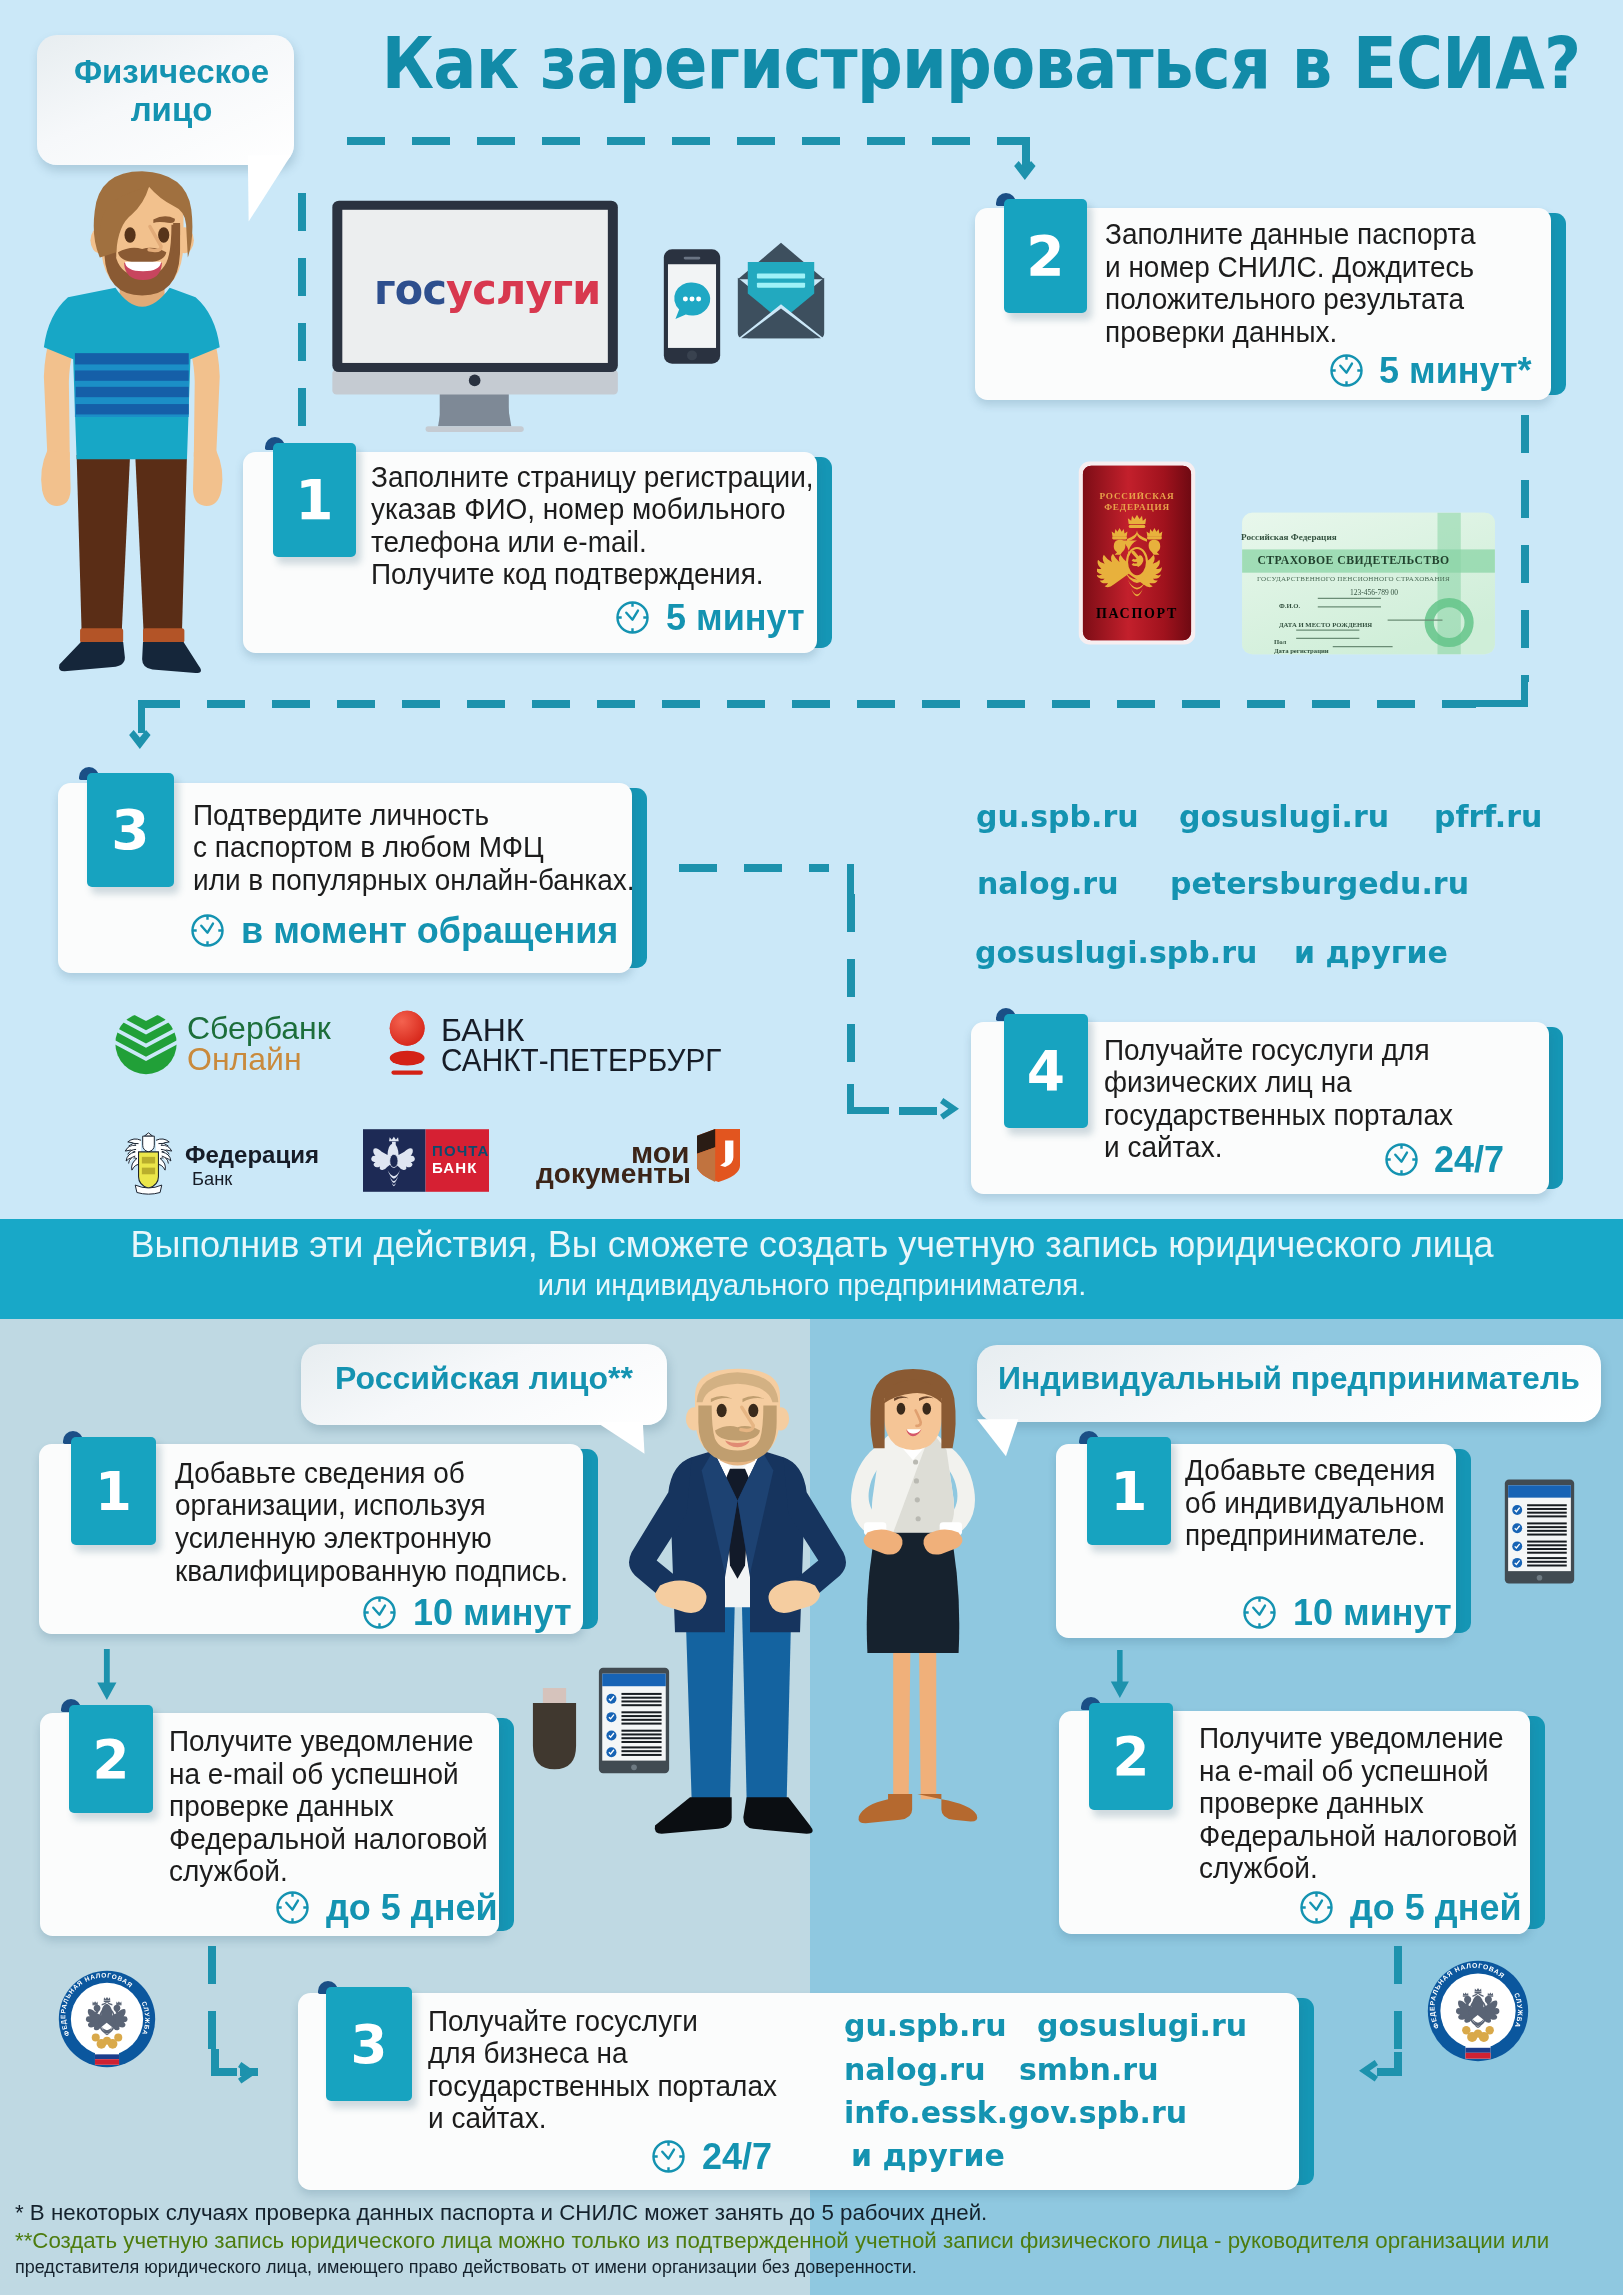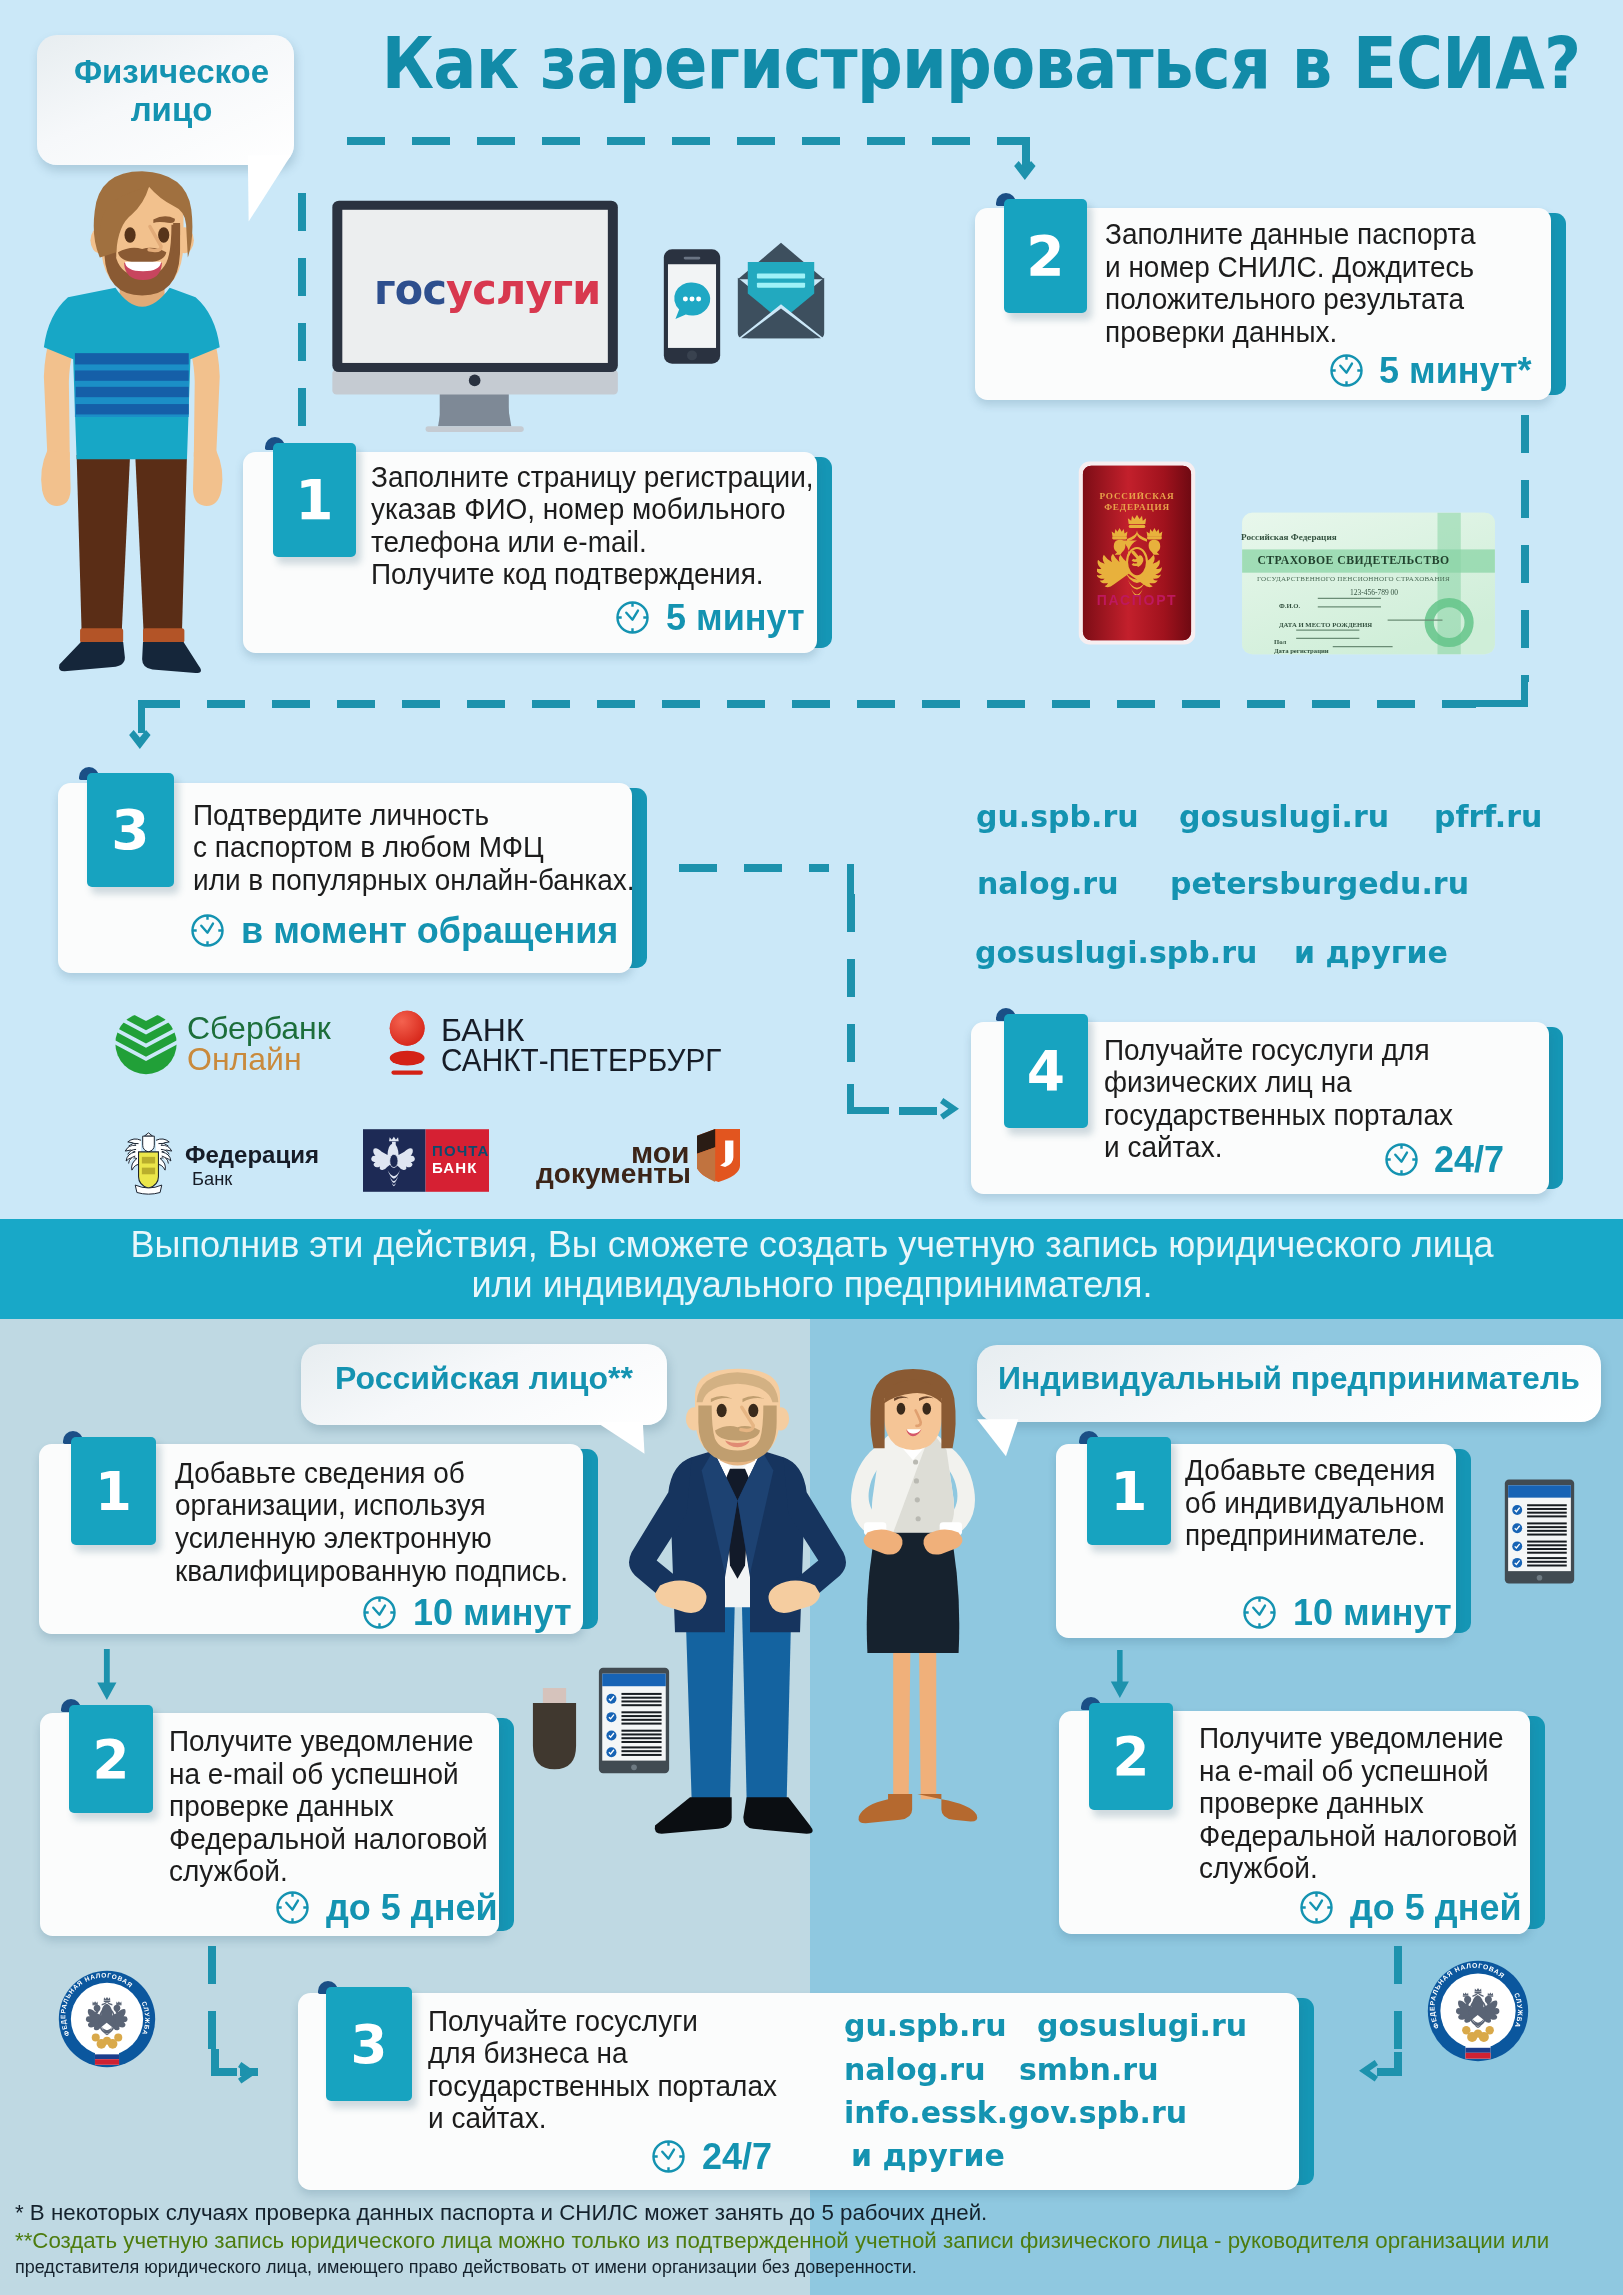--- a/index.html
+++ b/index.html
@@ -252,21 +252,21 @@
 
   <path d="M33 68 q5 13 15 15 q10 -2 15 -15 q-5 10 -15 11 q-10 -1 -15 -11 z"></path>
   <path d="M37 79 q4 11 11 12 q7 -1 11 -12 q-4 9 -11 10 q-7 -1 -11 -10 z"></path>
   <path d="M41 90 q3 8 7 9 q4 -1 7 -9 q-3 6 -7 7 q-4 -1 -7 -7 z"></path>
  </g>
  <ellipse cx="48" cy="58" rx="12" ry="17" fill="#b01925" stroke="#e8b13c" stroke-width="2.5"></ellipse>
  <g fill="#e8b13c" transform="translate(48,58) scale(0.5)">
   <path d="M6 -18 q7 2 9 9 q2 7 -3 13 q-3 5 -9 8 l-3 -3 q-8 2 -13 -3 l4 -4 q5 3 10 0 l-3 -3 q-7 2 -11 -3 l4 -4 q5 3 8 -1 l-12 -13 q-2 -3 1 -5 q3 -2 6 1 l10 12 q4 -2 2 -6 z"></path>
  </g>
 </svg>
-<div class="abs" style="left:1076px;top:592px;width:122px;text-align:center;color:#be185d;font-family:Liberation Sans, sans-serif;font-weight:bold;font-size:14px;letter-spacing:1.7px;">ПАСПОРТ</div>
+<div class="abs" style="left:1076px;top:606px;width:122px;text-align:center;color:#000000;font-family:Liberation Serif, serif;font-weight:bold;font-size:14px;letter-spacing:1.7px;">ПАСПОРТ</div>
 <svg class="abs" style="left:1241px;top:512px;" width="255" height="143" viewBox="0 0 306 172">
  <rect x="1" y="1" width="304" height="170" rx="12" fill="#ddf2e2"></rect>
  <rect x="1" y="1" width="304" height="170" rx="12" fill="url(#sgrad)"></rect>
  <defs>
       <linearGradient id="sgrad" x1="0" y1="0" x2="0.6" y2="1">
   <stop offset="0" stop-color="#e8f7ec"></stop>
         <stop offset="1" stop-color="#cfeed8"></stop>
       </linearGradient>
     </defs>
  <rect x="1" y="45" width="304" height="28" fill="#89d4a5" opacity="0.75"></rect>
@@ -360,21 +360,21 @@
 <div class="abs" style="left:432px;top:1160px;color:#ffffff;font-family:'Liberation Sans',sans-serif;font-weight:bold;font-size:15px;line-height:16.7px;letter-spacing:1.1px;">БАНК</div>
 <div class="abs" style="left:631px;top:1139px;color:#3b2418;font-family:'Liberation Sans',sans-serif;font-weight:bold;font-size:30px;line-height:27px;">мои</div>
 <div class="abs" style="left:536px;top:1160px;color:#3b2418;font-family:'Liberation Sans',sans-serif;font-weight:bold;font-size:28px;line-height:28px;">документы</div>
 <svg class="abs" style="left:697px;top:1129px;" width="43" height="53" viewBox="0 0 52 64">
  <path d="M0 8 L22 0 L52 0 L52 44 Q52 56 26 64 Q0 56 0 44 Z" fill="#e2551f"></path>
  <path d="M0 8 L22 0 L22 22 L0 30 Z" fill="#2a1c14"></path>
  <path d="M0 30 L22 22 L22 64 Q8 58 0 48 Z" fill="#c1733f"></path>
  <path d="M34 14 L44 14 L44 34 Q44 42 34 46 L28 44 L34 40 Z" fill="#ffffff"></path>
 </svg>
 <div class="abs" style="left:0;top:1225px;width:1624px;text-align:center;color:#e8f7fb;font-family:'Liberation Sans',sans-serif;font-size:36px;line-height:40px;">Выполнив эти действия, Вы сможете создать учетную запись юридического лица</div>
-<div class="abs" style="left:0;top:1265px;width:1624px;text-align:center;color:#e8f7fb;font-family:'Liberation Sans',sans-serif;font-size:36px;line-height:40px;">или индивидуального предпринимателя.</div>
+<div class="abs" style="left:0;top:1265px;width:1624px;text-align:center;color:#e8f7fb;font-family:'Liberation Sans',sans-serif;font-size:29px;line-height:40px;">или индивидуального предпринимателя.</div>
 <div class="abs bubble" style="left:301px;top:1344px;width:366px;height:81px;"></div>
 <svg class="abs" style="left:596px;top:1422px;" width="52" height="35" viewBox="0 0 62 42">
     <path d="M0 0 L56 0 L58 38 Z" fill="#ffffff"></path>
   </svg>
 <div class="abs bubble-txt" style="left:301px;top:1360px;width:366px;font-size:32px;line-height:37px;">Российская лицо**</div>
 <div class="abs bubble" style="left:977px;top:1345px;width:624px;height:77px;"></div>
 <svg class="abs" style="left:977px;top:1419px;" width="43" height="40" viewBox="0 0 52 48">
     <path d="M0 0 L50 0 L35 45 Z" fill="#ffffff"></path>
   </svg>
 <div class="abs bubble-txt" style="left:977px;top:1360px;width:624px;font-size:32px;line-height:37px;">Индивидуальный предприниматель</div>

